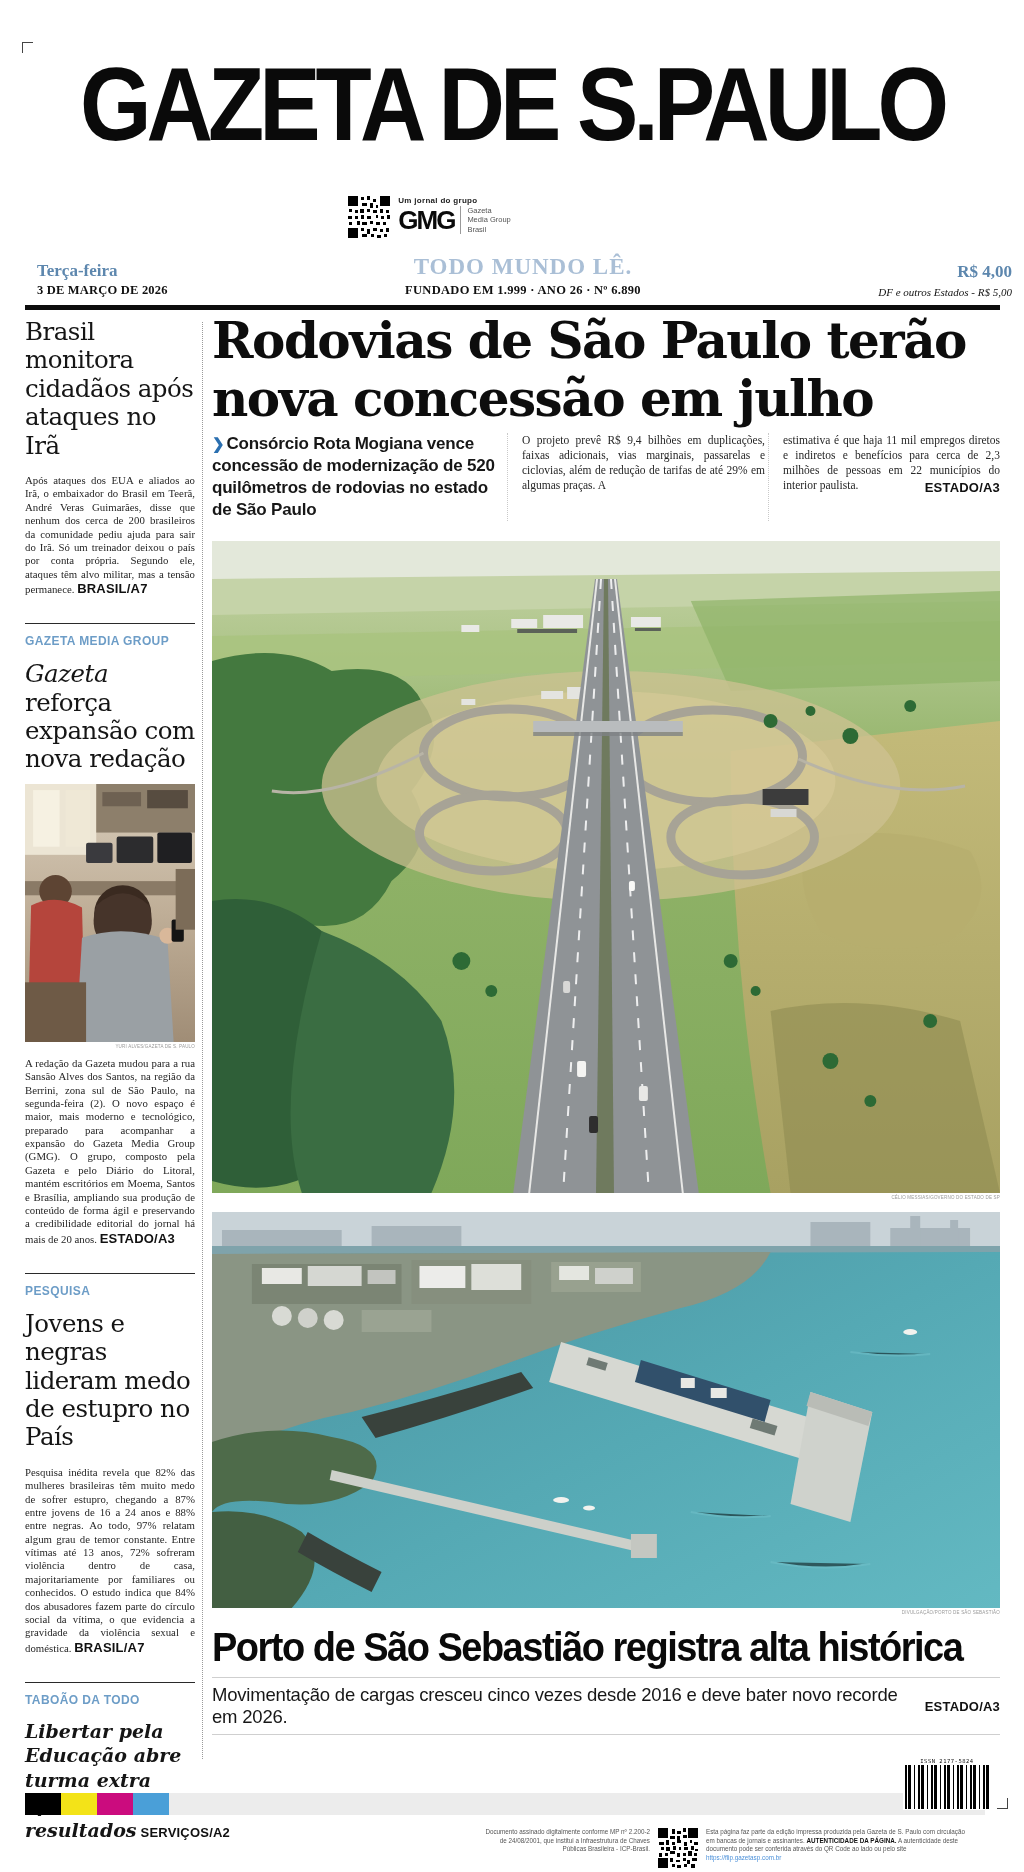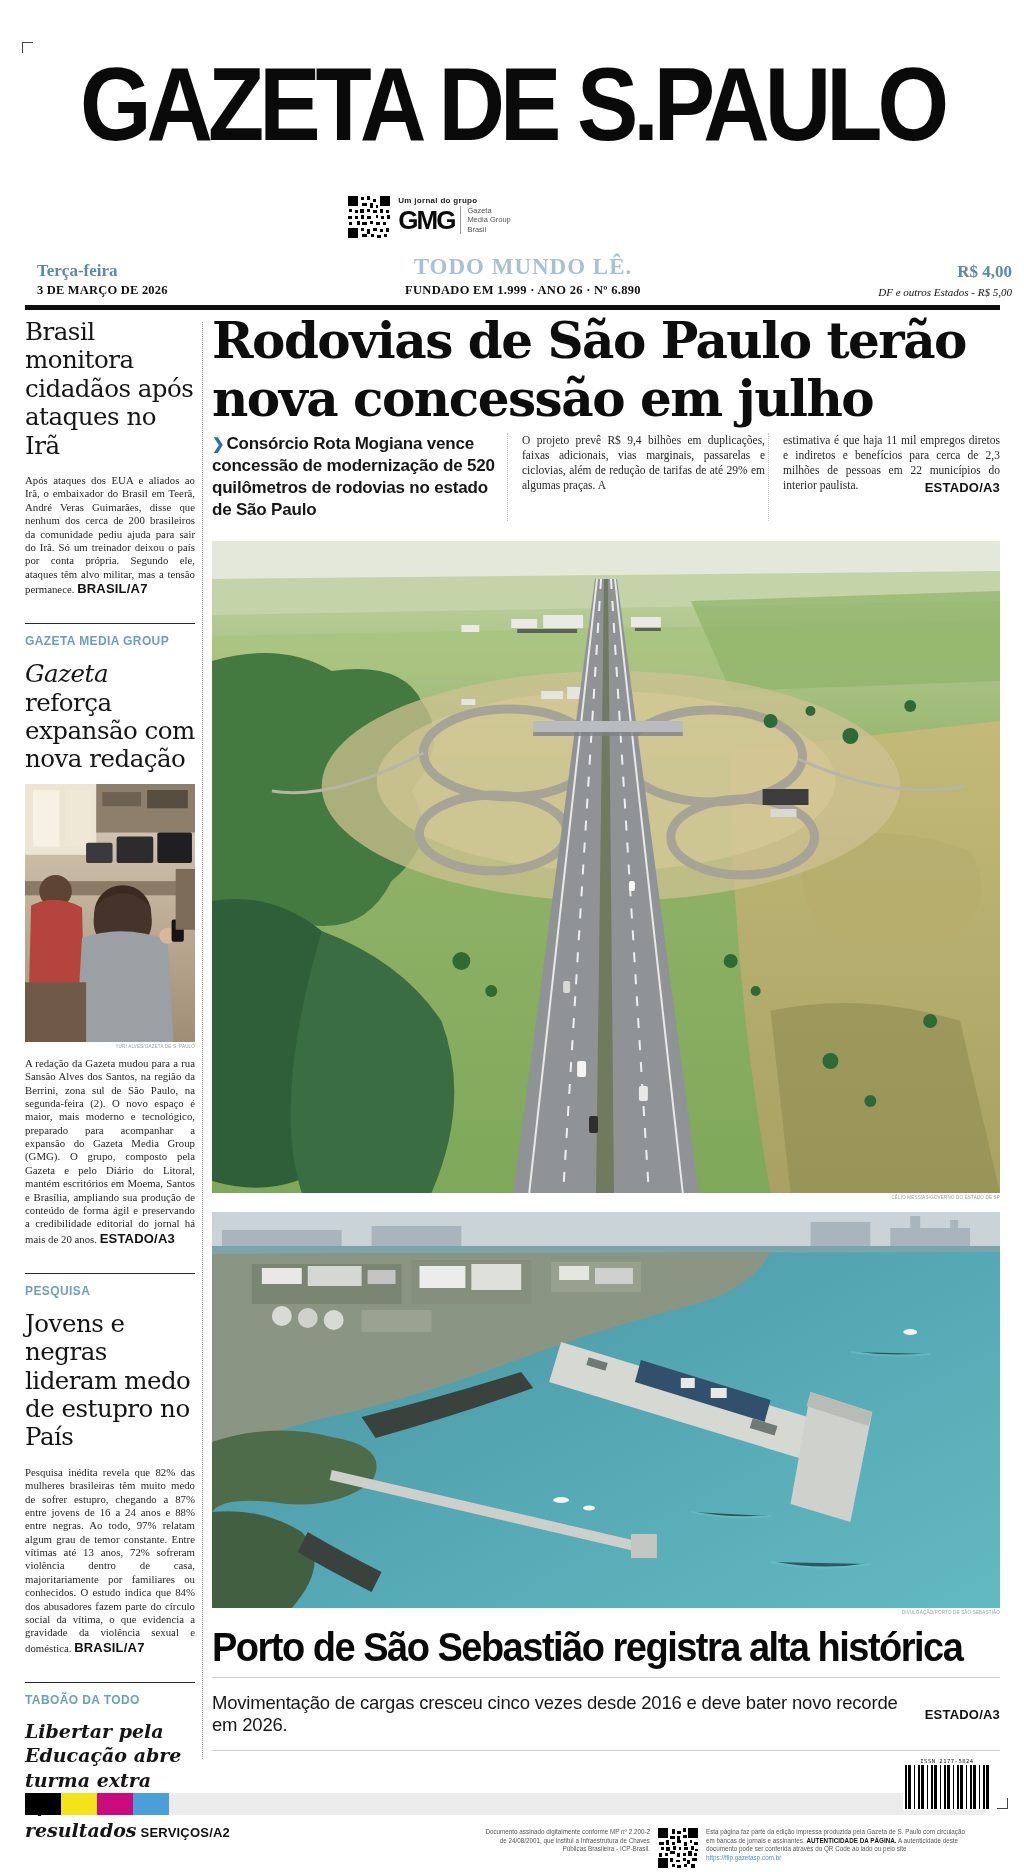--- a/index.html
+++ b/index.html
@@ -82,21 +82,21 @@
 
   .hero-photo { width:788px; height:652px; display:block; }
   .main-credit { font-family:"Liberation Sans", sans-serif; font-size:4.5px; color:#999;
     text-align:right; margin:2px 0 12px 0; letter-spacing:.2px;}
   .port-photo { width:788px; height:396px; display:block; }
 
   .porto-headline { font-family:"Liberation Sans", sans-serif; font-weight:900; font-size:38px;
     letter-spacing:-1.5px; color:#0a0a0a; line-height:1.05; margin:4px 0 10px 0;
     transform:scaleY(1.05); transform-origin:left top;}
   .porto-deck-row { border-top:1px solid #cfcfcf; border-bottom:1px solid #cfcfcf;
-    padding:14px 0; display:flex; justify-content:flex-end; align-items:center; }
+    padding:6px 0; display:flex; justify-content:flex-end; align-items:center; }
   .porto-deck { font-family:"Liberation Sans", sans-serif; font-size:18.5px; color:#171717;
     letter-spacing:-.2px; font-weight:500;}
 
   
   .footer-bar { position:absolute; left:25px; top:1793px; width:960px; height:22px; background:#ececec; display:flex; }
   .fb-sq { width:36px; height:22px; }
   .barcode-wrap { position:absolute; left:903px; top:1757px; width:88px; text-align:center;
     background:#fff; padding:1px 2px;}
   .issn { font-family:"DejaVu Sans Mono", monospace; font-size:5.5px; color:#111; letter-spacing:.5px;}
   .barcode { height:44px; margin-top:1px;

